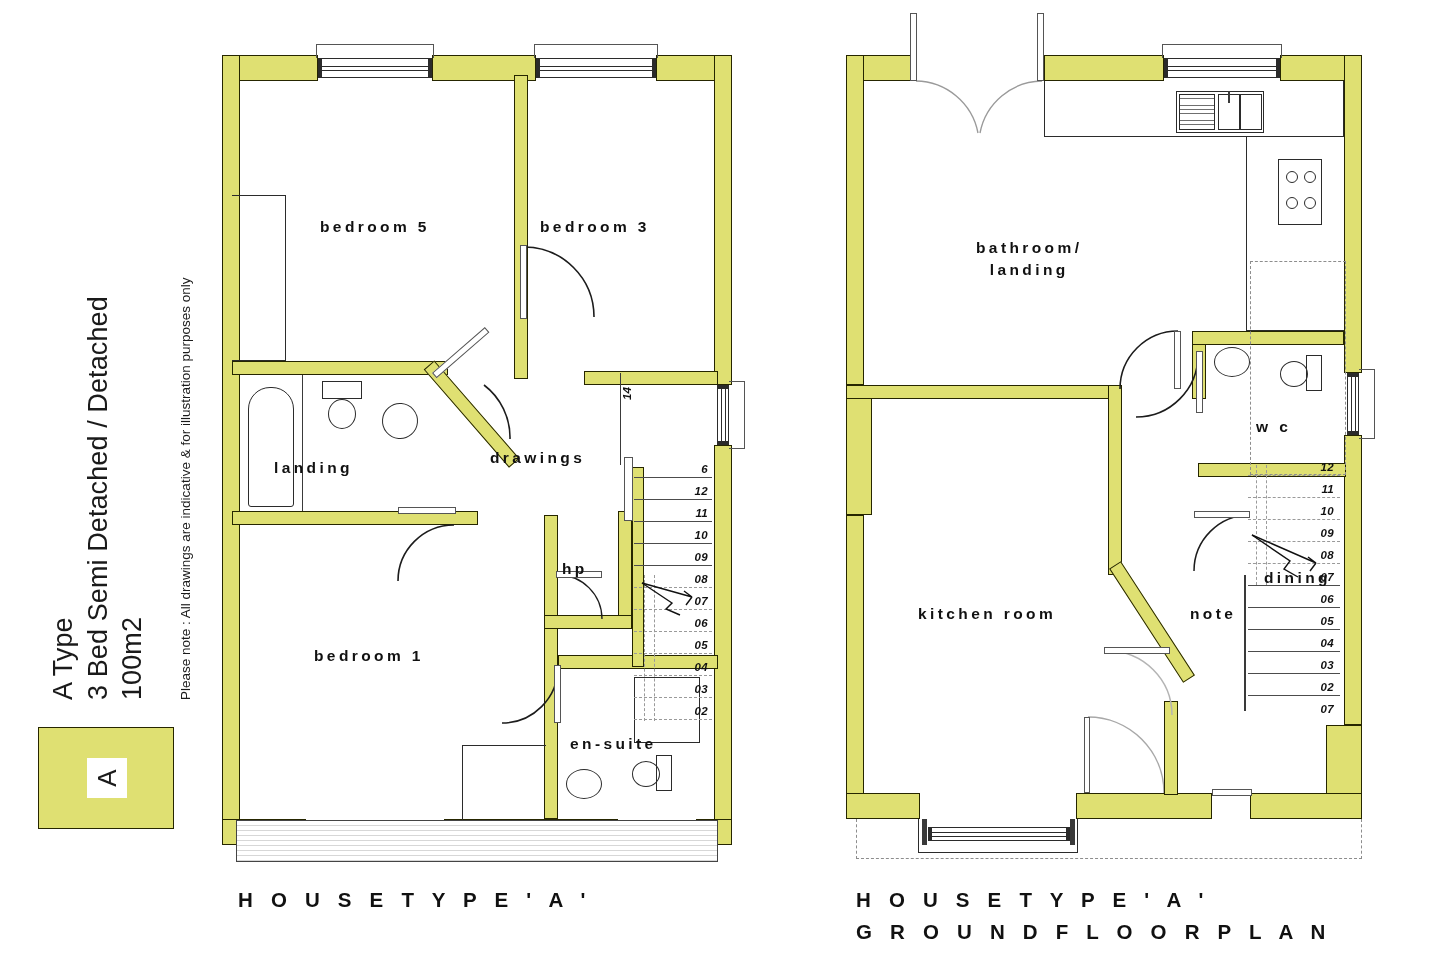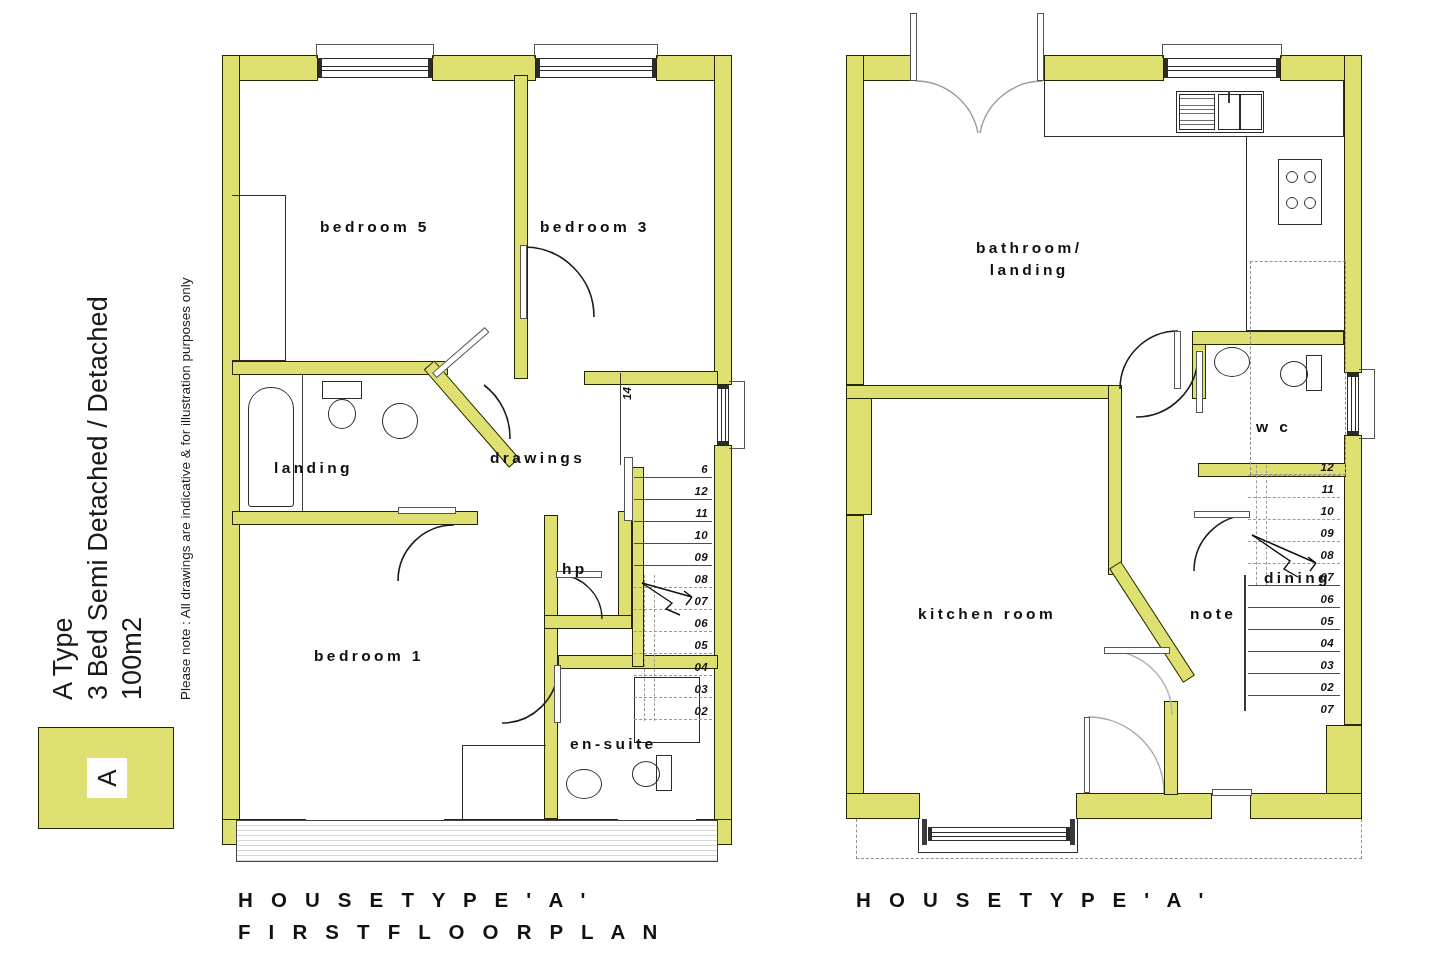--- a/index.html
+++ b/index.html
@@ -238,21 +238,20 @@
     <div class="rlab" style="left:268px;top:394px;">drawings</div>
     <div class="rlab" style="left:340px;top:505px;">hp</div>
     <div class="rlab" style="left:92px;top:592px;">bedroom 1</div>
     <div class="rlab" style="left:348px;top:680px;">en-suite</div>
   </div>
 
   <div class="hatch" style="left:236px;top:820px;width:482px;height:42px;"></div>
 
   <div class="caption" style="left:238px;top:884px;">
     <div>H O U S E   T Y P E ' A '</div>
-    <div>F I R S T   F L O O R   P L A N</div>
   </div>
 
   <div class="plan" id="plan-ground" style="left:846px;top:55px;width:530px;height:790px;">
 
     <div class="w" style="left:0px;top:0px;width:66px;height:26px;"></div>
     <div class="w" style="left:198px;top:0px;width:120px;height:26px;"></div>
     <div class="w" style="left:434px;top:0px;width:82px;height:26px;"></div>
 
     <div class="win-h" style="left:318px;top:3px;width:116px;height:20px;">
       <div class="jamb" style="left:0;"></div>
@@ -389,15 +388,16 @@
       <div>landing</div>
     </div>
     <div class="rlab" style="left:410px;top:363px;">w c</div>
     <div class="rlab" style="left:418px;top:514px;">dining</div>
     <div class="rlab" style="left:344px;top:550px;">note</div>
     <div class="rlab" style="left:72px;top:550px;">kitchen room</div>
   </div>
 
   <div class="caption" style="left:856px;top:884px;">
     <div>H O U S E   T Y P E ' A '</div>
+    <div>G R O U N D   F L O O R   P L A N</div>
   </div>
 
 </div>
 
 </body></html>

